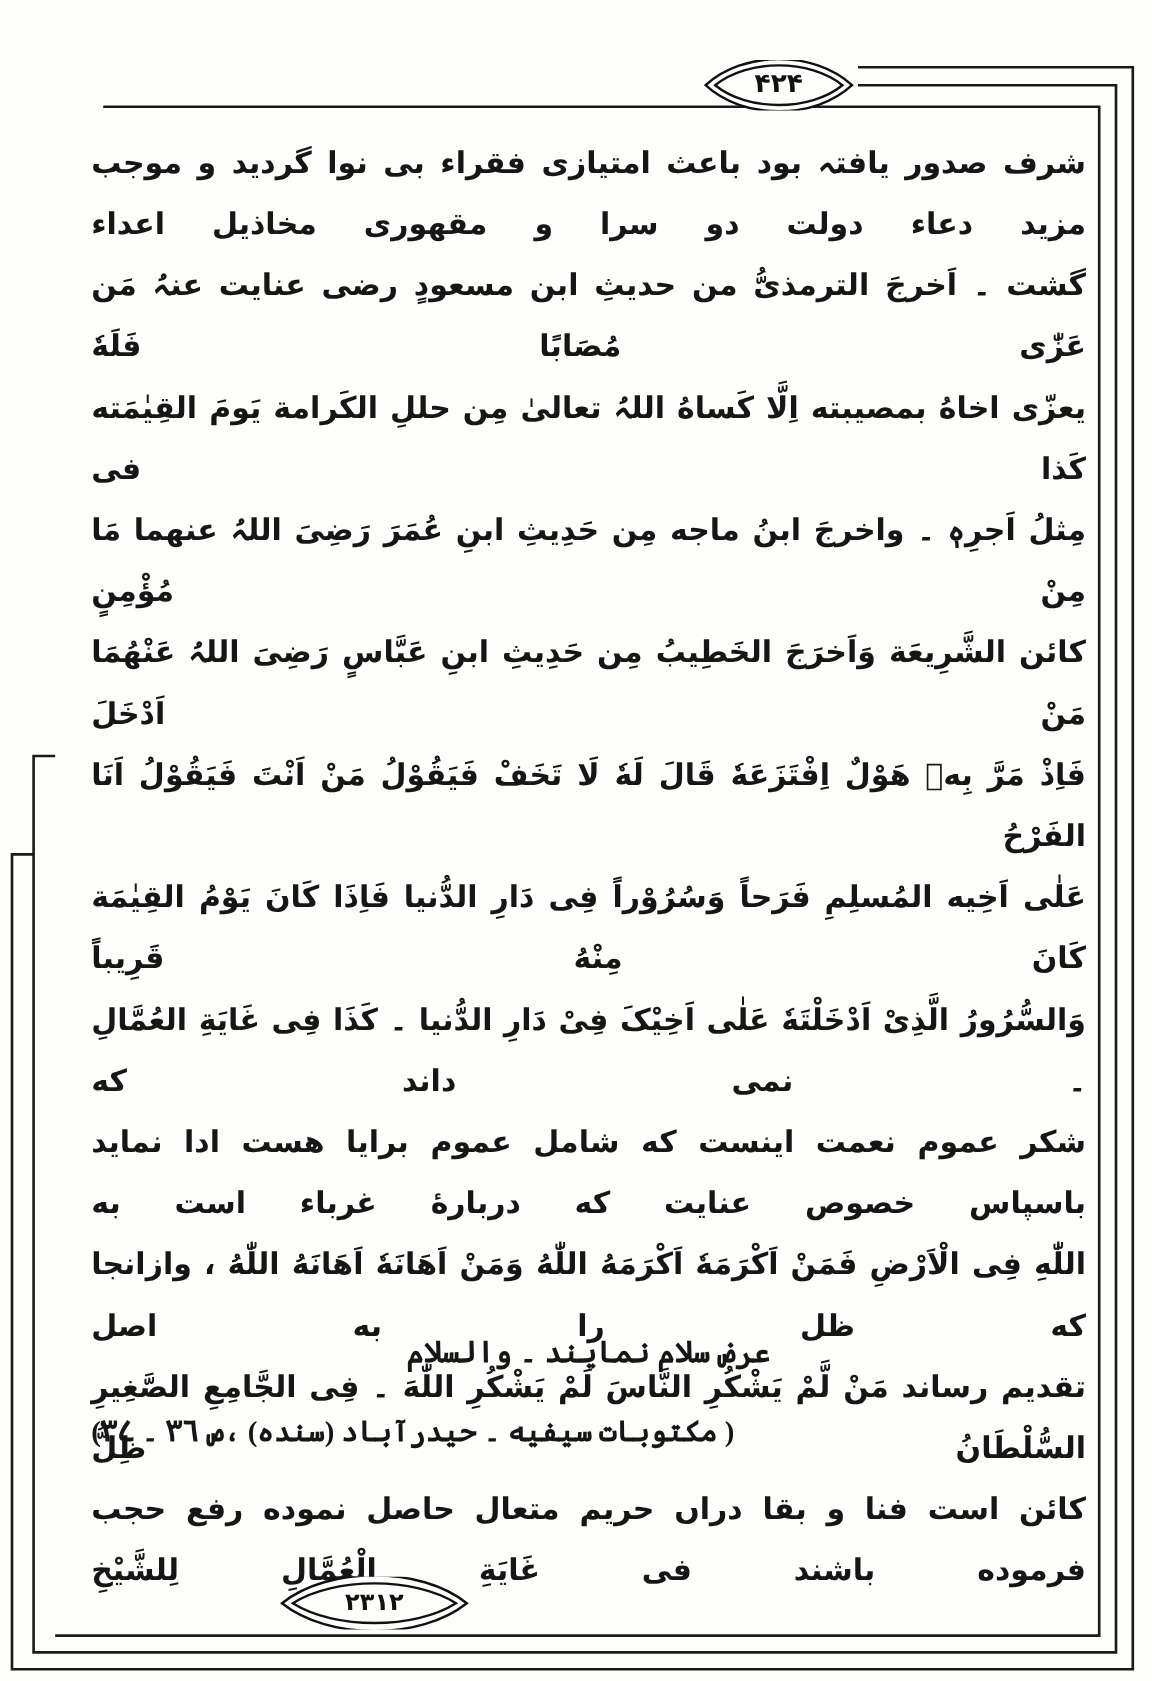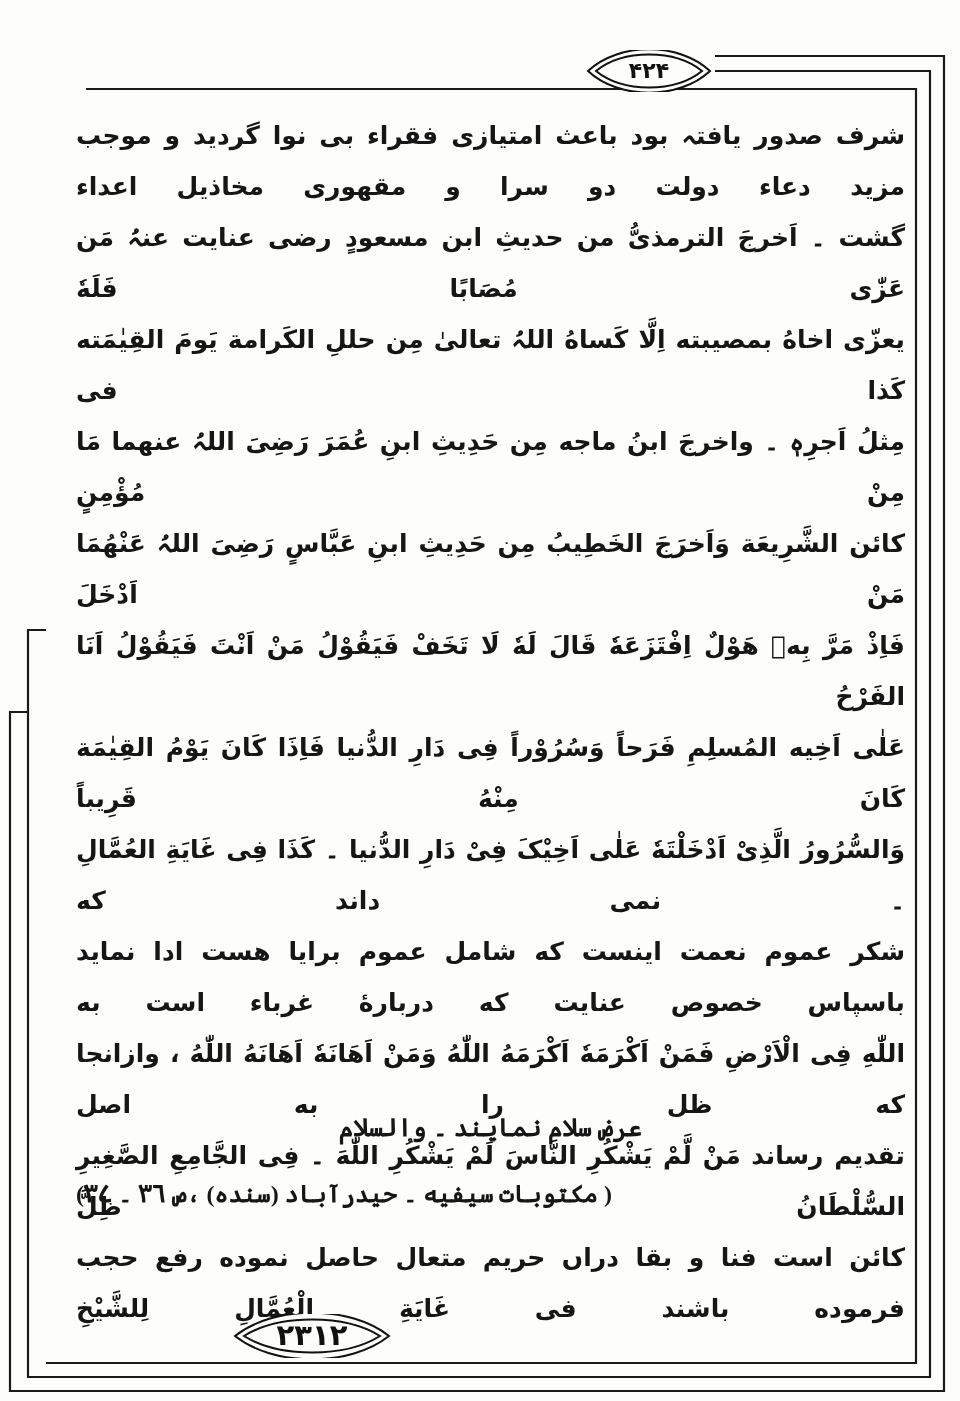--- a/index.html
+++ b/index.html
@@ -35,21 +35,21 @@
     inset: 0;
     display: flex;
     align-items: center;
     justify-content: center;
     font-weight: bold;
     color: #111;
     letter-spacing: 2px;
     padding-bottom: 2px;
   }
   .cartouche-top .num { font-size: 22px; }
-  .cartouche-bottom .num { font-size: 29px; }
+  .cartouche-bottom .num { font-size: 20px; }
   .body-text {
     position: absolute;
     top: 110px;
     right: 55px;
     left: 76px;
     direction: rtl;
     font-size: 25px;
     font-weight: bold;
     line-height: 51px;
     color: #161616;

